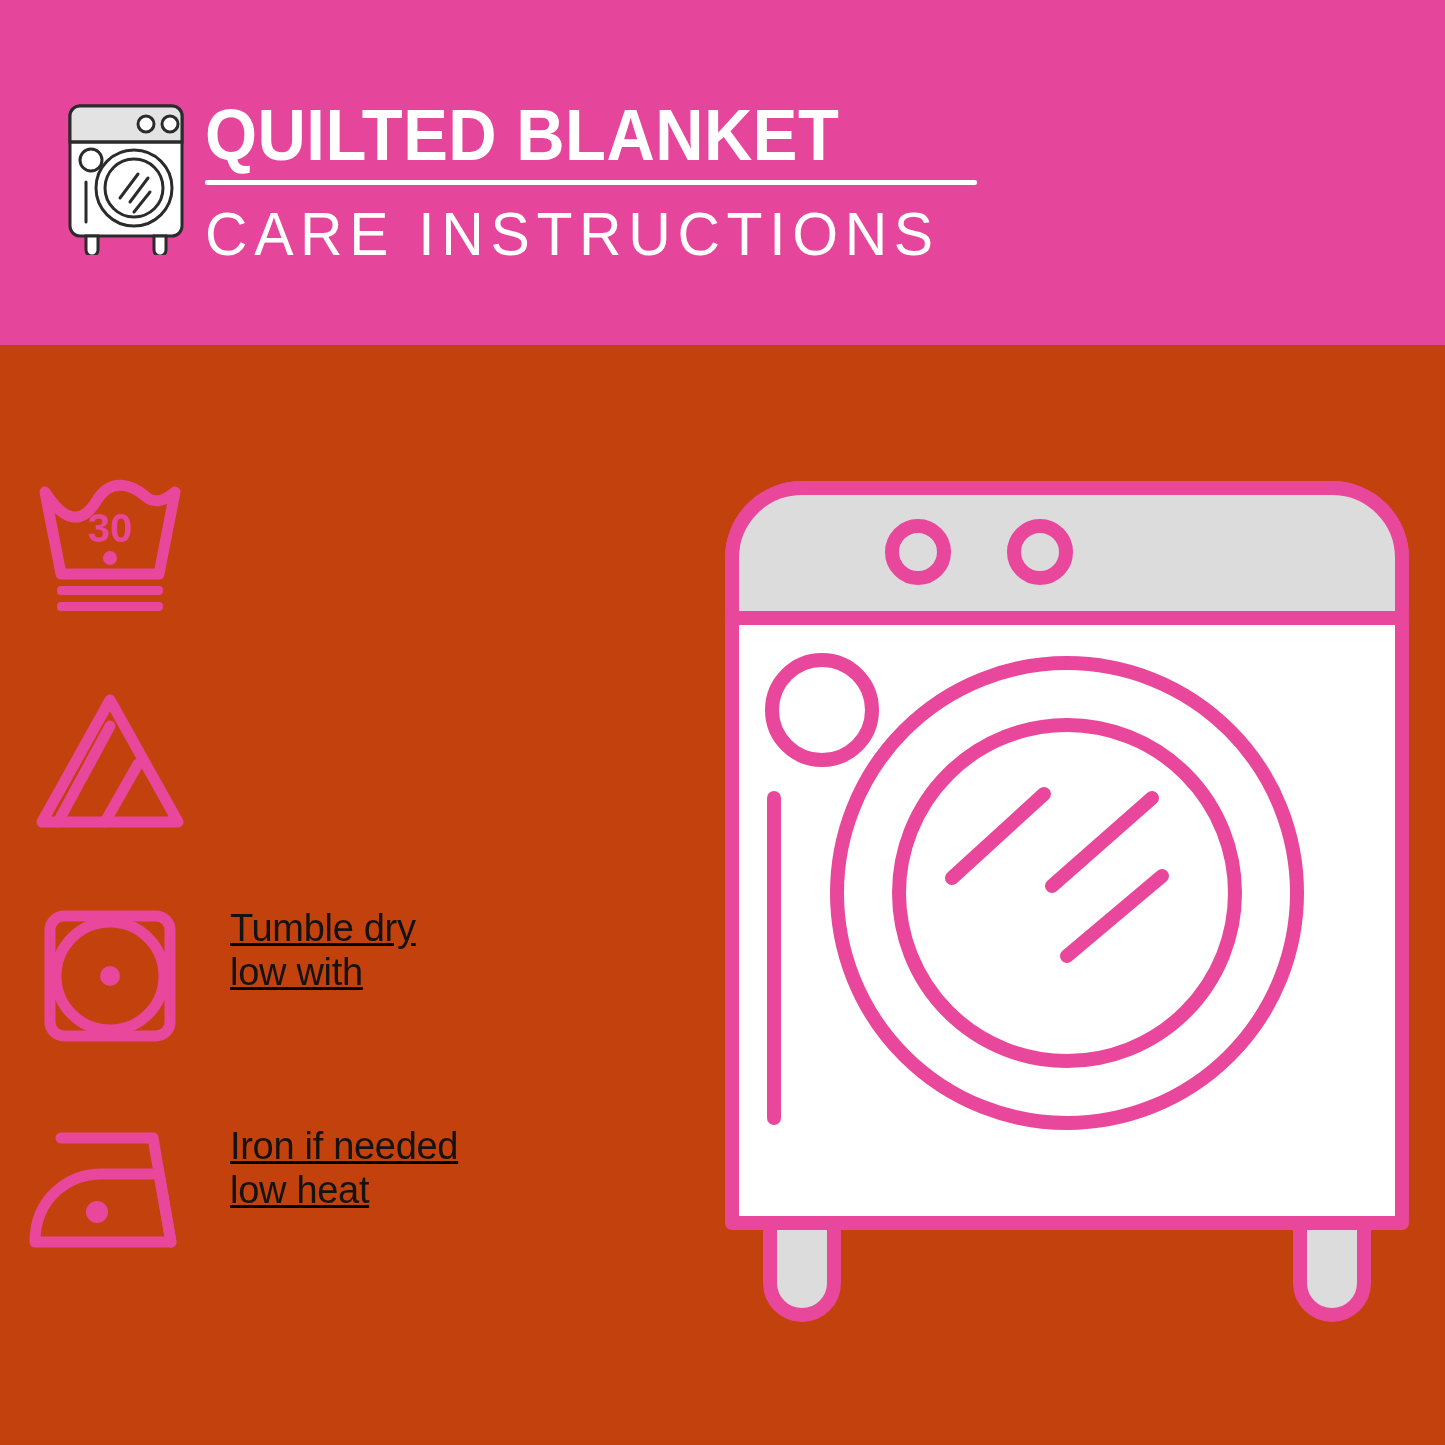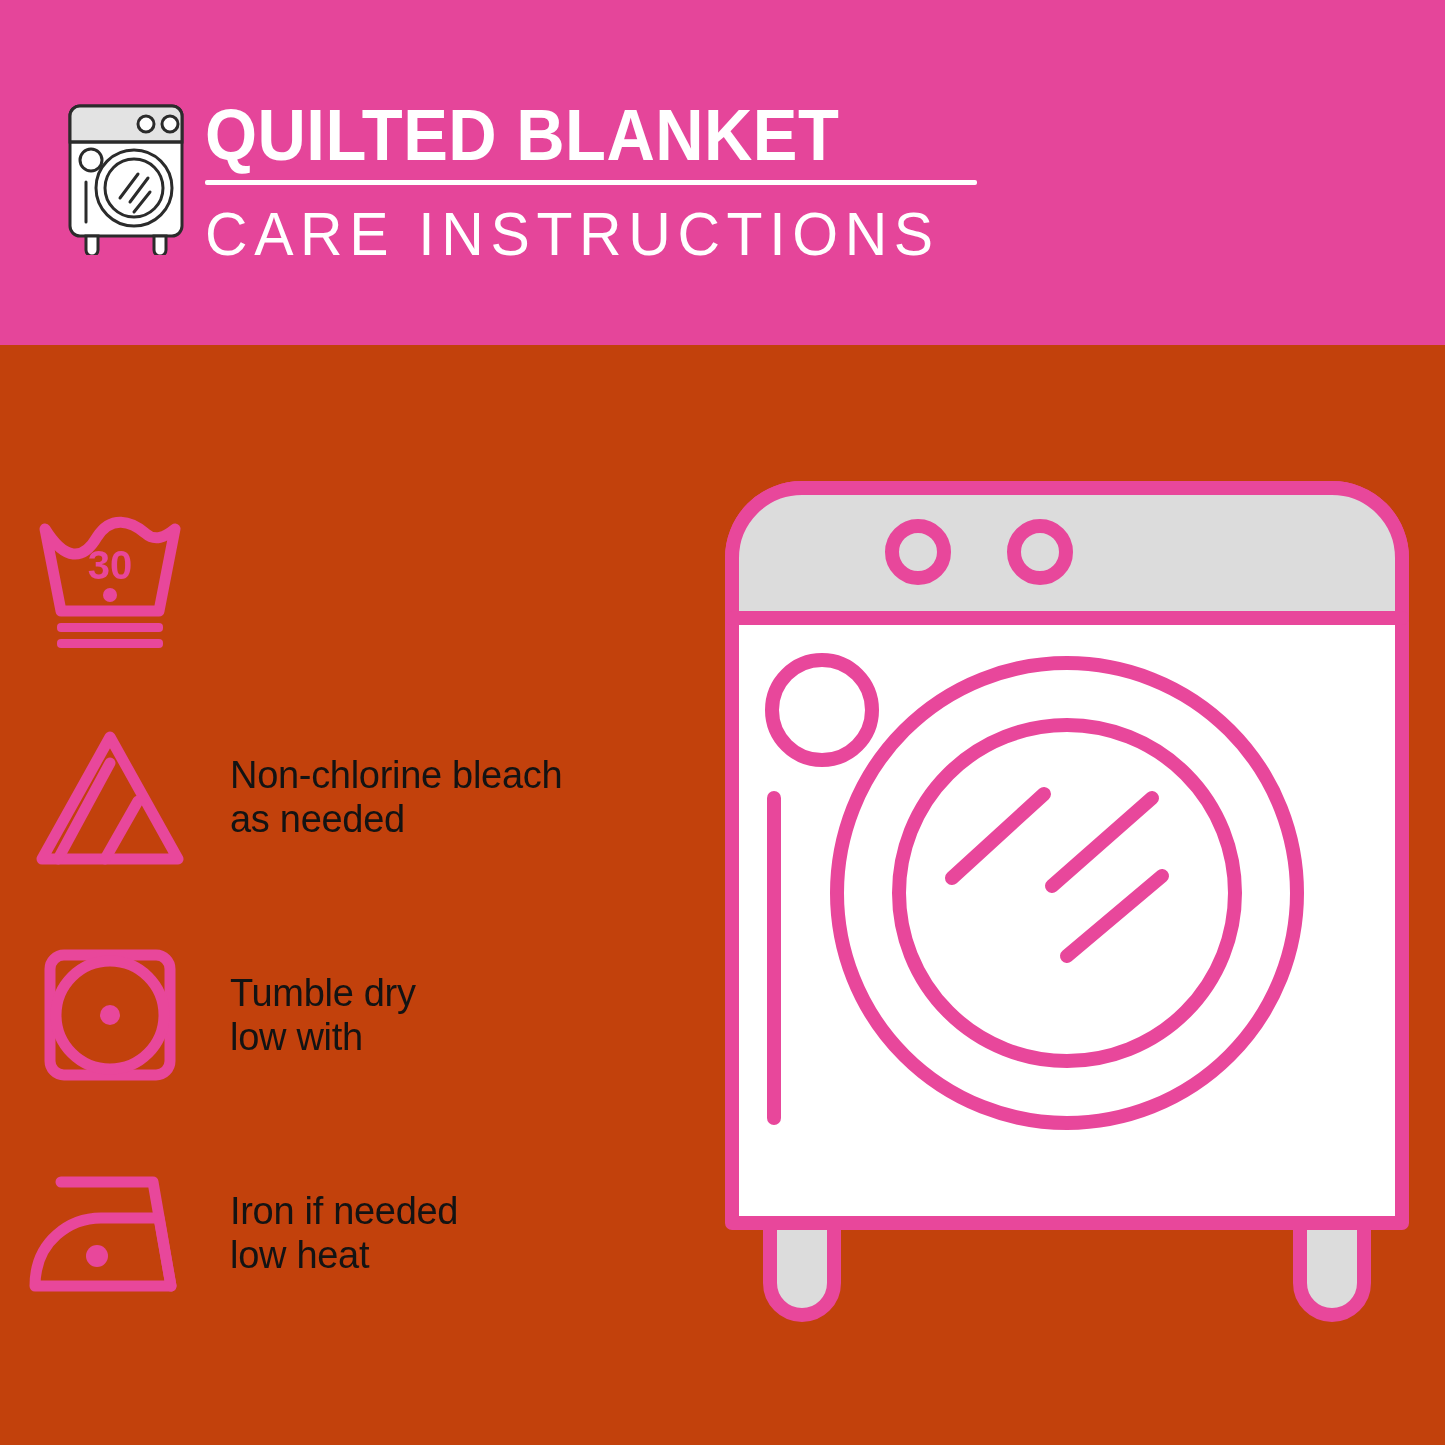--- a/index.html
+++ b/index.html
@@ -53,21 +53,22 @@
   }
 
   
   .care-list{
     position:absolute;left:0;top:470px;width:700px;
   }
   .care-row{
     position:relative;
     height:218px;
     display:flex;
-    align-items:center;
+    align-items:flex-start;
+    text-decoration:underline;
   }
   .care-symbol{
     width:220px;
     min-width:220px;
     display:flex;
     align-items:center;
     justify-content:center;
   }
   .care-text{
     font-family:"Liberation Sans", sans-serif;
@@ -150,22 +151,20 @@
     <div class="care-row">
       <div class="care-symbol">
         <svg width="165" height="145" viewBox="0 0 165 145" xmlns="http://www.w3.org/2000/svg">
           <g fill="none" stroke="#E8479B" stroke-width="11" stroke-linecap="round" stroke-linejoin="round">
             <path d="M82 12 L150 134 L14 134 Z"></path>
             <line x1="82" y1="38" x2="30" y2="134"></line>
             <line x1="110" y1="76" x2="77" y2="134"></line>
           </g>
         </svg>
       </div>
-      <div class="care-text">Non-chlorine bleach
-as needed</div>
     </div>
 
     <div class="care-row">
       <div class="care-symbol">
         <svg width="140" height="140" viewBox="0 0 140 140" xmlns="http://www.w3.org/2000/svg">
           <g fill="none" stroke="#E8479B" stroke-width="11" stroke-linecap="round" stroke-linejoin="round">
             <rect x="10" y="10" width="120" height="120" rx="14" ry="14"></rect>
             <circle cx="70" cy="70" r="54"></circle>
           </g>
           <circle cx="70" cy="70" r="10" fill="#E8479B"></circle>

